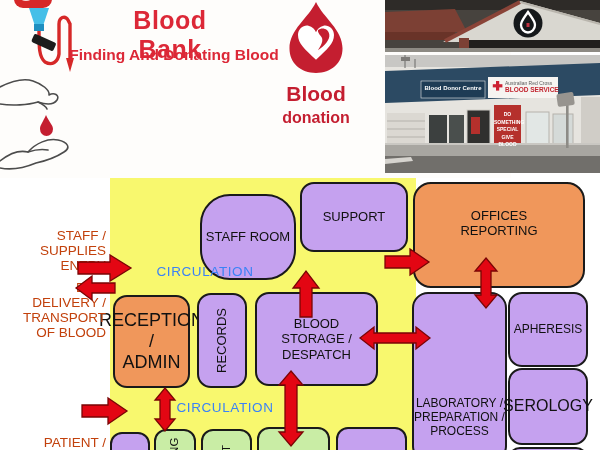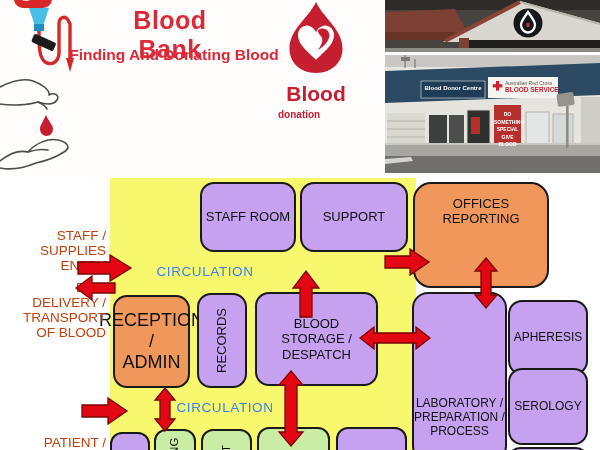--- a/index.html
+++ b/index.html
@@ -8,22 +8,22 @@
     background:#ffffff; font-family:"Liberation Sans", sans-serif;
   }
   
   .banner { position:absolute; left:0; top:0; width:511px; height:178px; background:#fefdfb; }
   .bb-title { position:absolute; left:103px; top:6px; width:134px; text-align:center;
     font-size:25px; font-weight:bold; color:var(--accent,#dc2837); letter-spacing:0.5px; }
   .bb-sub { position:absolute; left:68px; top:46px; width:212px; text-align:center;
     font-size:15.5px; font-weight:bold; color:var(--accent,#dc2837); }
   .logo-word { position:absolute; left:278px; top:82px; width:76px; text-align:center;
     font-size:21px; font-weight:bold; color:var(--logo-red,#c41e30); }
-  .logo-sub { position:absolute; left:278px; top:109px; width:76px; 
-    font-size:10px; font-weight:bold; color:var(--logo-red,#c41e30); }
+  .logo-sub { position:absolute; left:278px; top:109px; width:76px; text-align:center;
+    font-size:16px; font-weight:bold; color:var(--logo-red,#c41e30); }
   .iv-svg { position:absolute; left:2px; top:0; }
   .hands-svg { position:absolute; left:0; top:73px; }
   .droplogo-svg { position:absolute; left:280px; top:-2px; }
   
   .photo1 { position:absolute; left:385px; top:0; width:215px; height:52px; }
   .photo2 { position:absolute; left:385px; top:55px; width:215px; height:118px; }
   .photo2 .ov { position:absolute; color:#fff; }
   .sign-main { left:37px; top:30px; width:62px; font-size:6px; font-weight:bold; text-align:center; }
   .sign-org { left:120px; top:25px; font-size:5px; color:#5a5a5a !important; }
   .sign-serv { left:120px; top:31px; font-size:6.5px; font-weight:bold; color:#c2232e !important; }
@@ -143,38 +143,38 @@
     <div class="ov sign-serv">BLOOD SERVICE</div>
     <div class="ov poster-text">DO
 SOMETHING
 SPECIAL
 GIVE BLOOD</div>
   </div>
 
   <div class="plan">
     <div class="plan-bg"></div>
 
-    <div class="room purple" style="left:200px; top:4px; width:96px; height:70px;">STAFF ROOM</div>
+    <div class="room purple" style="left:200px; top:16px; width:96px; height:86px;border-radius:30px;">STAFF ROOM</div>
     <div class="room purple" style="left:300px; top:4px; width:108px; height:70px;">SUPPORT</div>
-    <div class="room orange" style="left:413px; top:4px; width:136px; height:106px; border-radius:18px; align-items:flex-start; padding-top:12px;text-align:center;">OFFICES
+    <div class="room orange" style="left:413px; top:4px; width:172px; height:106px; border-radius:18px; align-items:flex-start; padding-top:24px;text-align:center;">OFFICES
 REPORTING</div>
 
     <div class="circ" style="left:140px; top:86px; width:130px;">CIRCULATION</div>
 
     <div class="room orange" style="left:113px; top:117px; width:77px; height:93px; font-size:18px;">RECEPTION /
 ADMIN</div>
     <div class="room purple vtext" style="left:197px; top:115px; width:50px; height:95px;">RECORDS</div>
     <div class="room purple" style="left:255px; top:114px; width:123px; height:94px;">BLOOD
 STORAGE /
 DESPATCH</div>
     <div class="room purple" style="left:412px; top:114px; width:95px; height:170px; border-radius:16px; font-size:12px; align-items:flex-end; padding-bottom:22px;">LABORATORY /
 PREPARATION /
 PROCESS</div>
-    <div class="room purple" style="left:508px; top:122px; width:80px; height:75px; font-size:12px;">APHERESIS</div>
-    <div class="room purple" style="left:508px; top:190px; width:80px; height:77px; font-size:12px;text-align:center;">SEROLOGY</div>
+    <div class="room purple" style="left:508px; top:114px; width:80px; height:75px; font-size:12px;">APHERESIS</div>
+    <div class="room purple" style="left:508px; top:190px; width:80px; height:77px; font-size:16px;text-align:center;">SEROLOGY</div>
     <div class="room purple" style="left:508px; top:269px; width:80px; height:24px;"></div>
 
     <div class="circ" style="left:160px; top:222px; width:130px;">CIRCULATION</div>
 
     <div class="room purple" style="left:110px; top:254px; width:40px; height:40px; border-radius:12px;"></div>
     <div class="room green vtext" style="left:154px; top:251px; width:42px; height:85px; border-radius:12px; font-size:11.5px;">SCREENING</div>
     <div class="room green vtext" style="left:201px; top:251px; width:51px; height:85px; border-radius:12px; font-size:11.5px;">COLLECT</div>
     <div class="room green" style="left:257px; top:249px; width:73px; height:85px; border-radius:12px;"></div>
     <div class="room purple" style="left:336px; top:249px; width:71px; height:85px; border-radius:12px;"></div>
 

